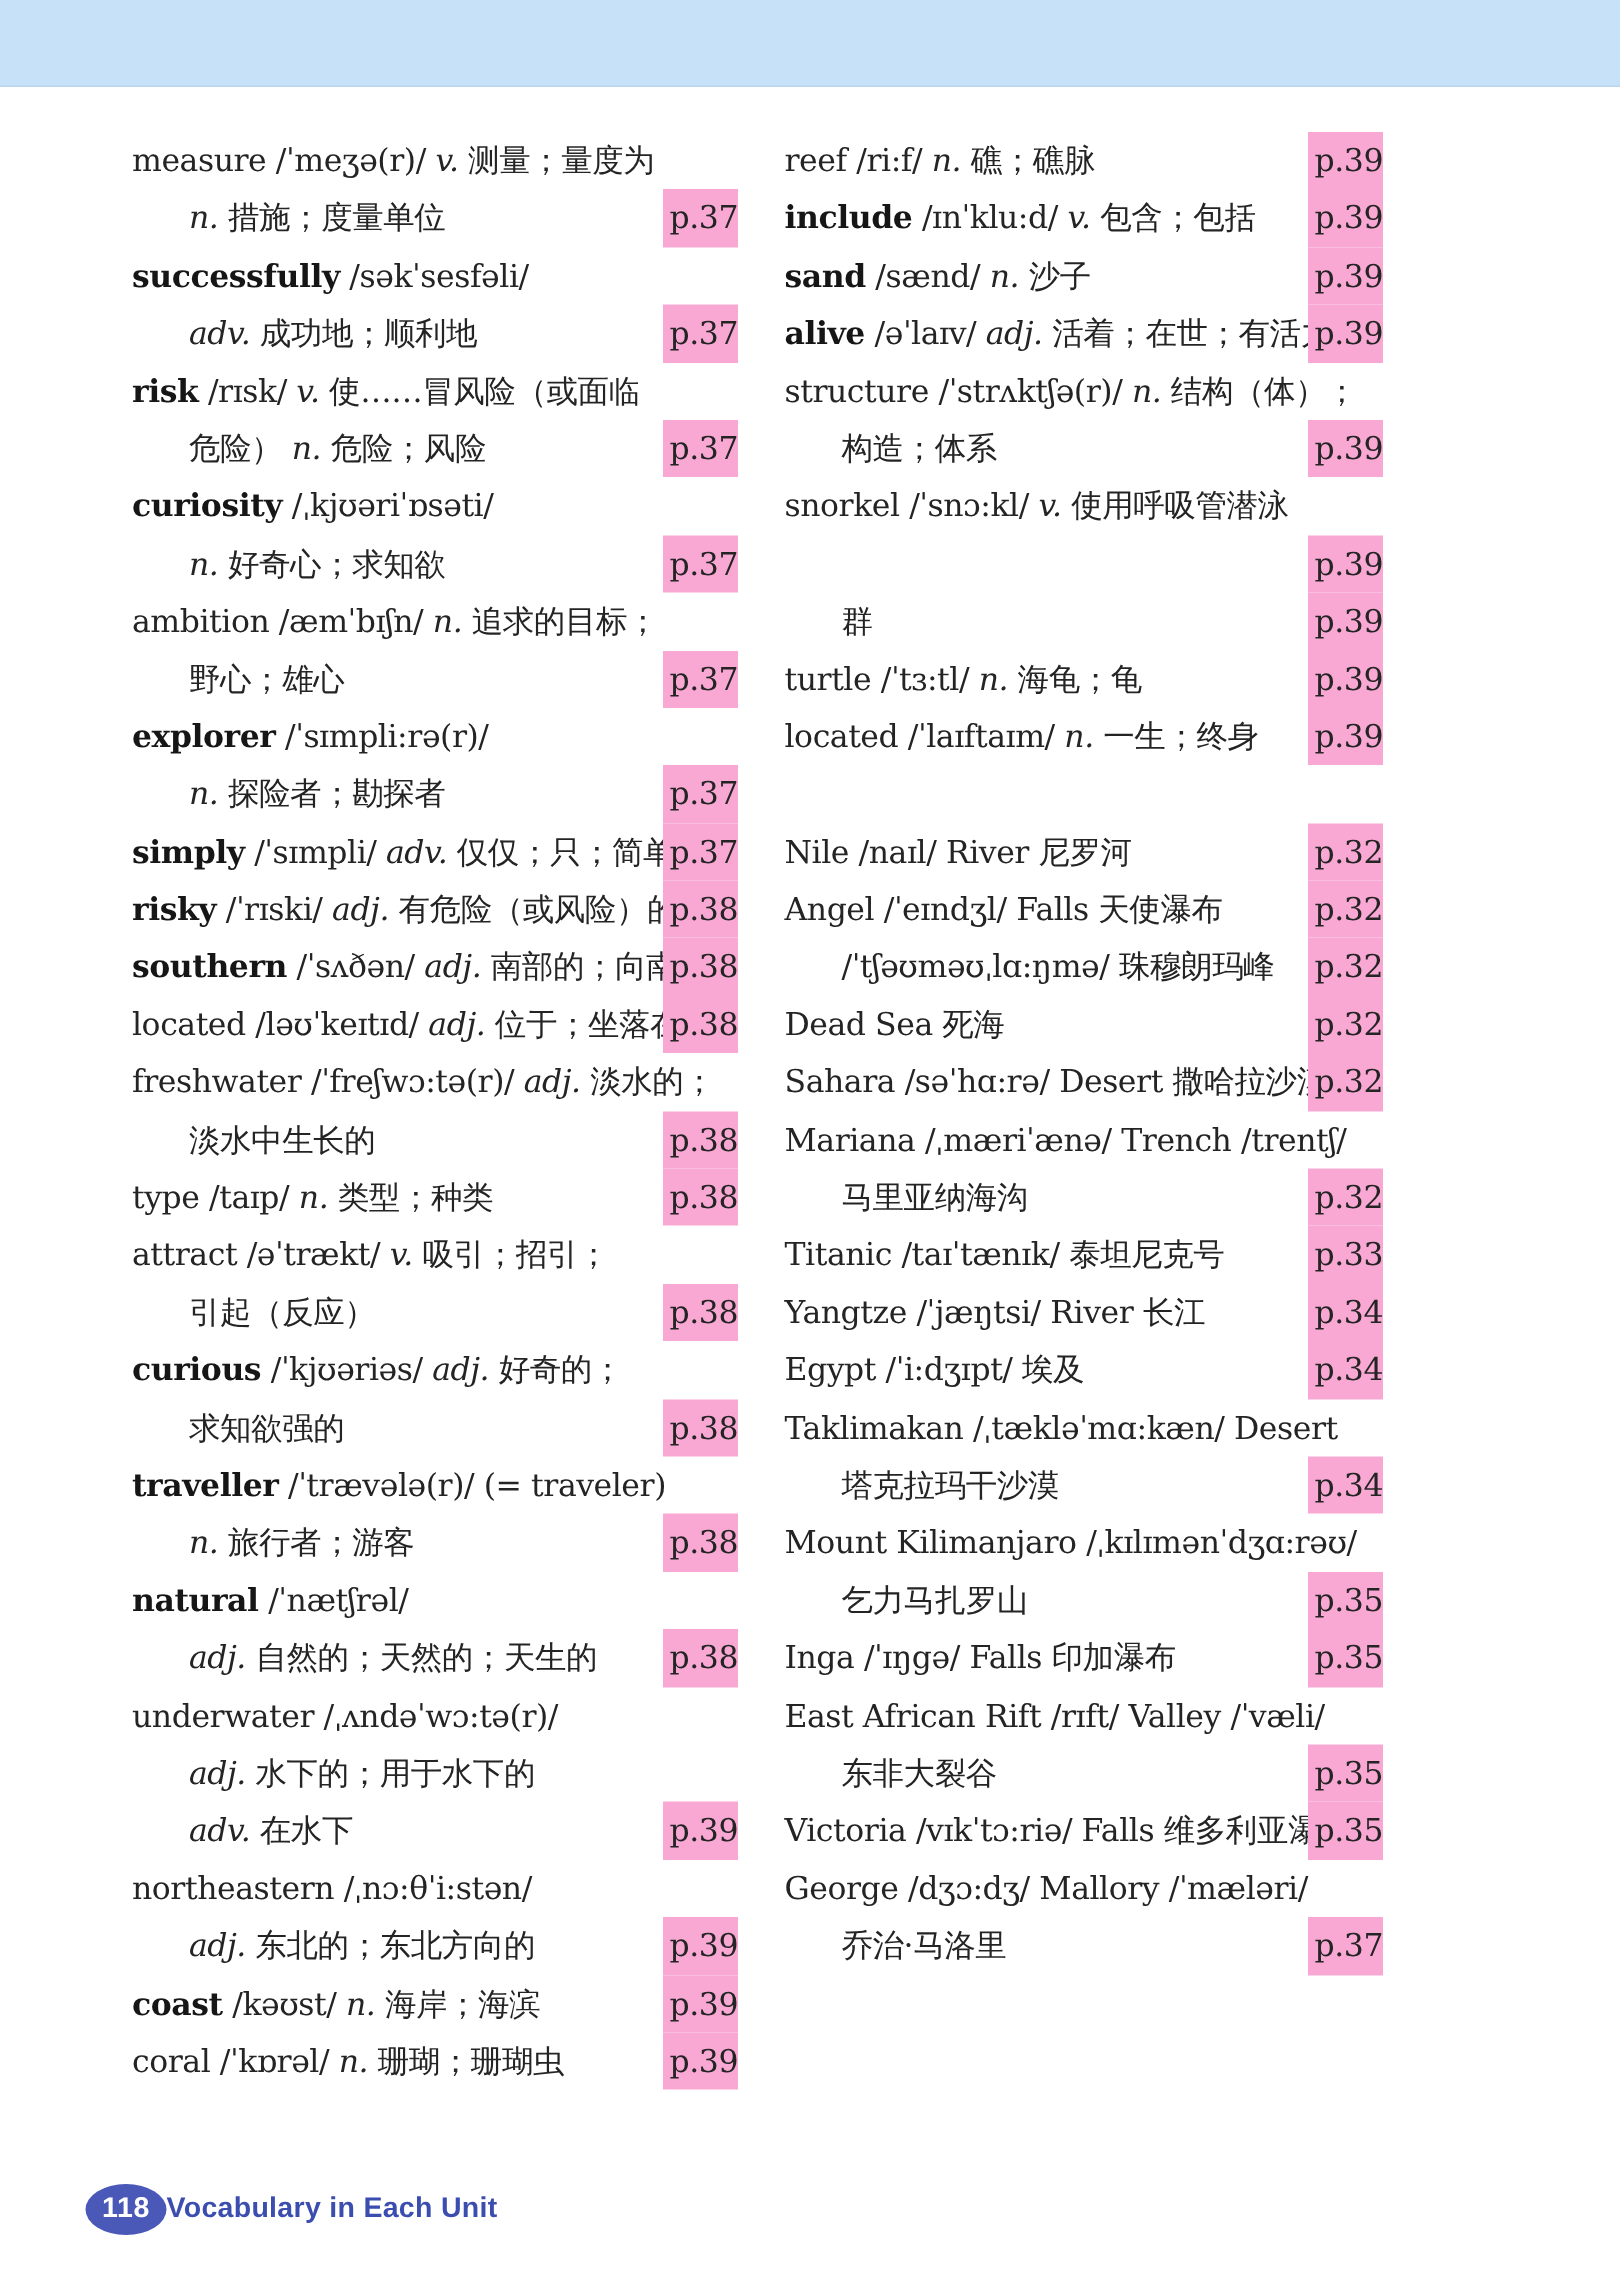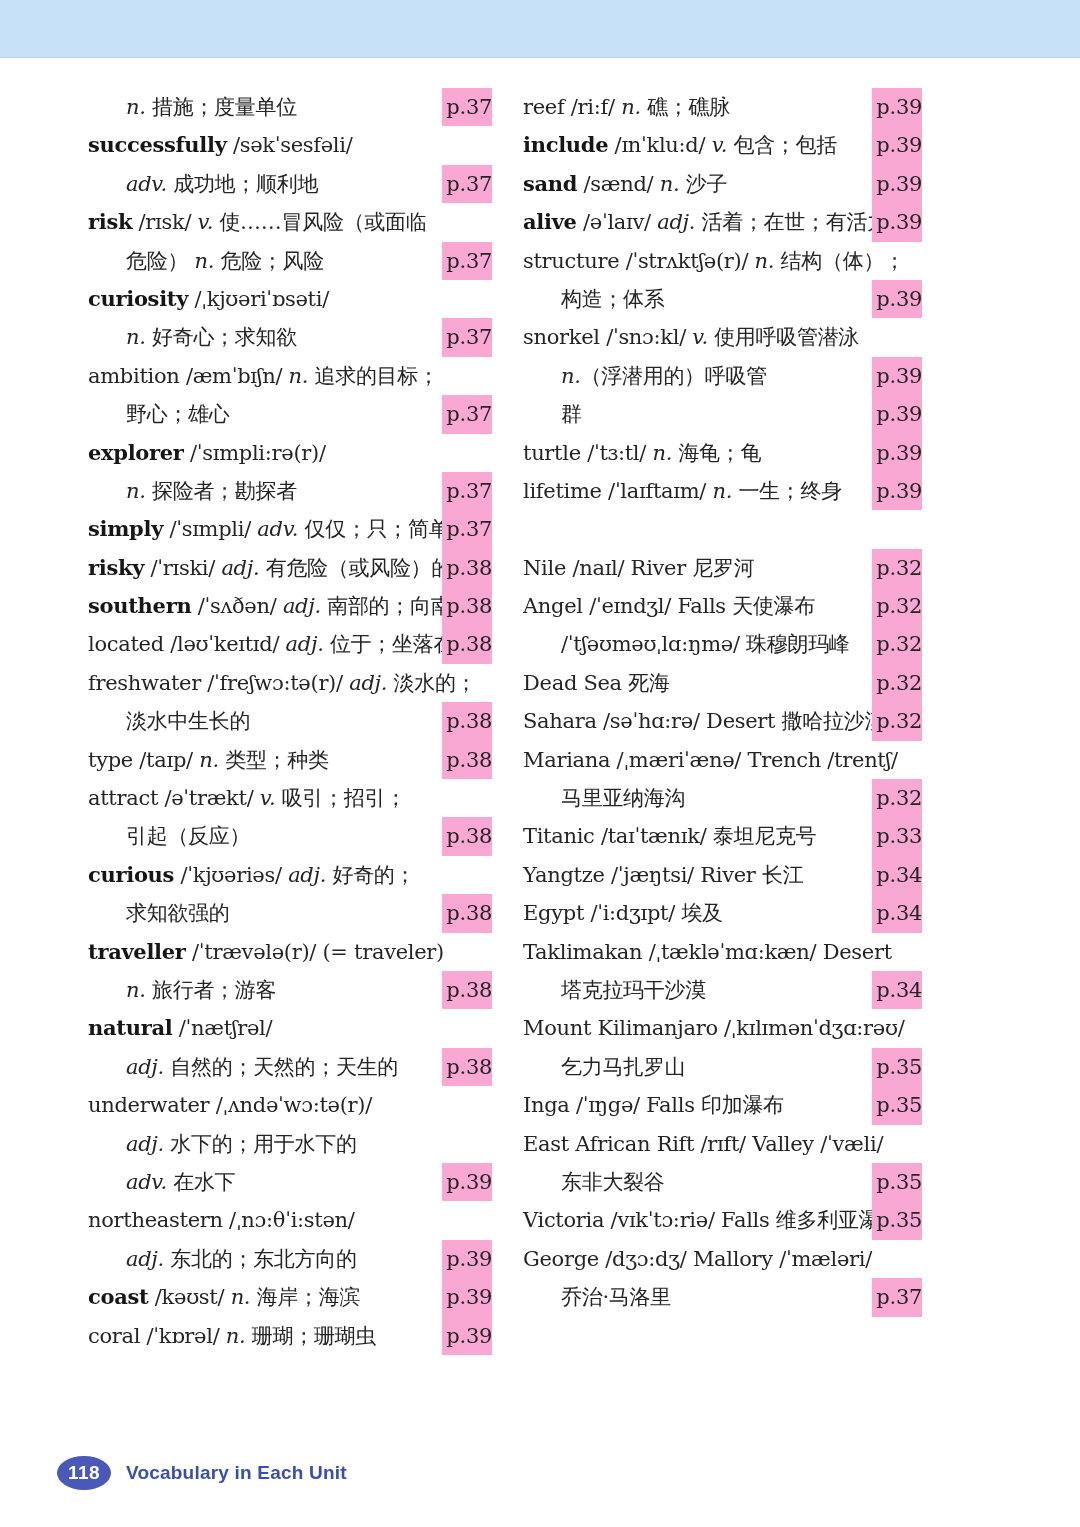--- a/index.html
+++ b/index.html
@@ -19,41 +19,42 @@
   .col-right{left:523px;width:399px;}
   .line{position:relative;height:38.4px;line-height:38.4px;white-space:nowrap;}
   .line.gap{height:38.4px;}
   .indent .txt{padding-left:38px;}
   .txt{display:inline-block;}
   .pg{position:absolute;right:0;top:0;background:#f9a8d4;padding-left:4px;}
   .b{font-weight:bold;color:#161616;}
   .i{font-style:italic;}
   .footer{
     position:absolute;left:57px;top:1456px;
-    display:flex;align-items:center;gap:15px;
+    display:flex;align-items:center;
     font-family:"Liberation Sans","DejaVu Sans",sans-serif;
   }
   .badge{
     width:54px;height:34px;border-radius:50%;
     background:var(--badge-fill,#4a58b8);
     color:#ffffff;font-weight:bold;font-size:19px;
     display:flex;align-items:center;justify-content:center;
     letter-spacing:0.5px;
   }
   .footer-label{
     color:var(--footer-text,#3b4eb0);
     font-weight:bold;font-size:19px;letter-spacing:0.2px;
   }
 </style>
 </head>
 <body>
 
 <div class="topbar"></div>
 
 <div class="col col-left">
+    <div class="line"><span class="txt"><span>measure /ˈmeʒə(r)/ </span><span class="i">v.</span><span> 测量；量度为</span></span></div>
     <div class="line indent"><span class="txt"><span class="i">n.</span><span> 措施；度量单位</span></span><span class="pg">p.37</span></div>
     <div class="line"><span class="txt"><span class="b">successfully</span><span> /səkˈsesfəli/</span></span></div>
     <div class="line indent"><span class="txt"><span class="i">adv.</span><span> 成功地；顺利地</span></span><span class="pg">p.37</span></div>
     <div class="line"><span class="txt"><span class="b">risk</span><span> /rɪsk/ </span><span class="i">v.</span><span> 使……冒风险（或面临</span></span></div>
     <div class="line indent"><span class="txt"><span>危险）  </span><span class="i">n.</span><span> 危险；风险</span></span><span class="pg">p.37</span></div>
     <div class="line"><span class="txt"><span class="b">curiosity</span><span> /ˌkjʊəriˈɒsəti/</span></span></div>
     <div class="line indent"><span class="txt"><span class="i">n.</span><span> 好奇心；求知欲</span></span><span class="pg">p.37</span></div>
     <div class="line"><span class="txt"><span>ambition /æmˈbɪʃn/ </span><span class="i">n.</span><span> 追求的目标；</span></span></div>
     <div class="line indent"><span class="txt"><span>野心；雄心</span></span><span class="pg">p.37</span></div>
     <div class="line"><span class="txt"><span class="b">explorer</span><span> /ˈsɪmpli:rə(r)/</span></span></div>
@@ -82,24 +83,24 @@
     <div class="line"><span class="txt"><span>coral /ˈkɒrəl/ </span><span class="i">n.</span><span> 珊瑚；珊瑚虫</span></span><span class="pg">p.39</span></div>
   </div>
 <div class="col col-right">
     <div class="line"><span class="txt"><span>reef /ri:f/ </span><span class="i">n.</span><span> 礁；礁脉</span></span><span class="pg">p.39</span></div>
     <div class="line"><span class="txt"><span class="b">include</span><span> /ɪnˈklu:d/ </span><span class="i">v.</span><span> 包含；包括</span></span><span class="pg">p.39</span></div>
     <div class="line"><span class="txt"><span class="b">sand</span><span> /sænd/ </span><span class="i">n.</span><span> 沙子</span></span><span class="pg">p.39</span></div>
     <div class="line"><span class="txt"><span class="b">alive</span><span> /əˈlaɪv/ </span><span class="i">adj.</span><span> 活着；在世；有活力</span></span><span class="pg">p.39</span></div>
     <div class="line"><span class="txt"><span>structure /ˈstrʌktʃə(r)/ </span><span class="i">n.</span><span> 结构（体）；</span></span></div>
     <div class="line indent"><span class="txt"><span>构造；体系</span></span><span class="pg">p.39</span></div>
     <div class="line"><span class="txt"><span>snorkel /ˈsnɔ:kl/ </span><span class="i">v.</span><span> 使用呼吸管潜泳</span></span></div>
-    <div class="line indent"><span class="txt"><span class="i">n.</span><span>（浮潜用的）呼吸管</span></span><span class="pg">p.39</span></div>
+    <div class="line indent"><span class="pg">p.39</span></div>
     <div class="line indent"><span class="txt"><span>群</span></span><span class="pg">p.39</span></div>
     <div class="line"><span class="txt"><span>turtle /ˈtɜ:tl/ </span><span class="i">n.</span><span> 海龟；龟</span></span><span class="pg">p.39</span></div>
-    <div class="line"><span class="txt"><span>lifetime /ˈlaɪftaɪm/ </span><span class="i">n.</span><span> 一生；终身</span></span><span class="pg">p.39</span></div>
+    <div class="line"><span class="txt"><span>located /ˈlaɪftaɪm/ </span><span class="i">n.</span><span> 一生；终身</span></span><span class="pg">p.39</span></div>
     <div class="line gap"></div>
     <div class="line"><span class="txt"><span>Nile /naɪl/ River 尼罗河</span></span><span class="pg">p.32</span></div>
     <div class="line"><span class="txt"><span>Angel /ˈeɪndʒl/ Falls 天使瀑布</span></span><span class="pg">p.32</span></div>
     <div class="line indent"><span class="txt"><span>/ˈtʃəʊməʊˌlɑ:ŋmə/ 珠穆朗玛峰</span></span><span class="pg">p.32</span></div>
     <div class="line"><span class="txt"><span>Dead Sea 死海</span></span><span class="pg">p.32</span></div>
     <div class="line"><span class="txt"><span>Sahara /səˈhɑ:rə/ Desert 撒哈拉沙漠</span></span><span class="pg">p.32</span></div>
     <div class="line"><span class="txt"><span>Mariana /ˌmæriˈænə/ Trench /trentʃ/</span></span></div>
     <div class="line indent"><span class="txt"><span>马里亚纳海沟</span></span><span class="pg">p.32</span></div>
     <div class="line"><span class="txt"><span>Titanic /taɪˈtænɪk/ 泰坦尼克号</span></span><span class="pg">p.33</span></div>
     <div class="line"><span class="txt"><span>Yangtze /ˈjæŋtsi/ River 长江</span></span><span class="pg">p.34</span></div>

